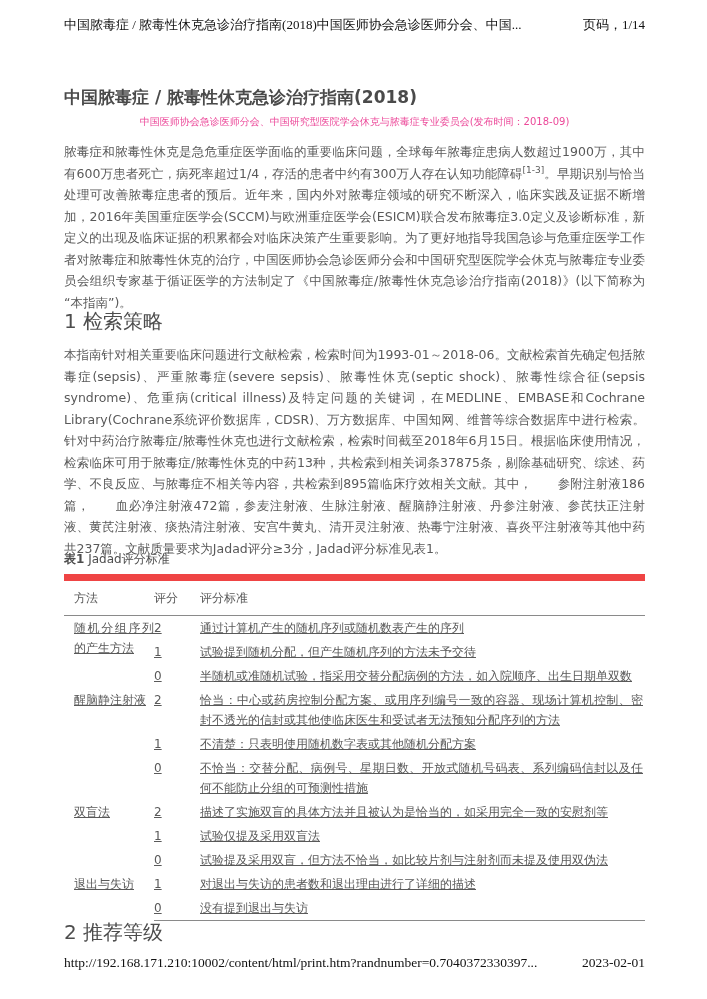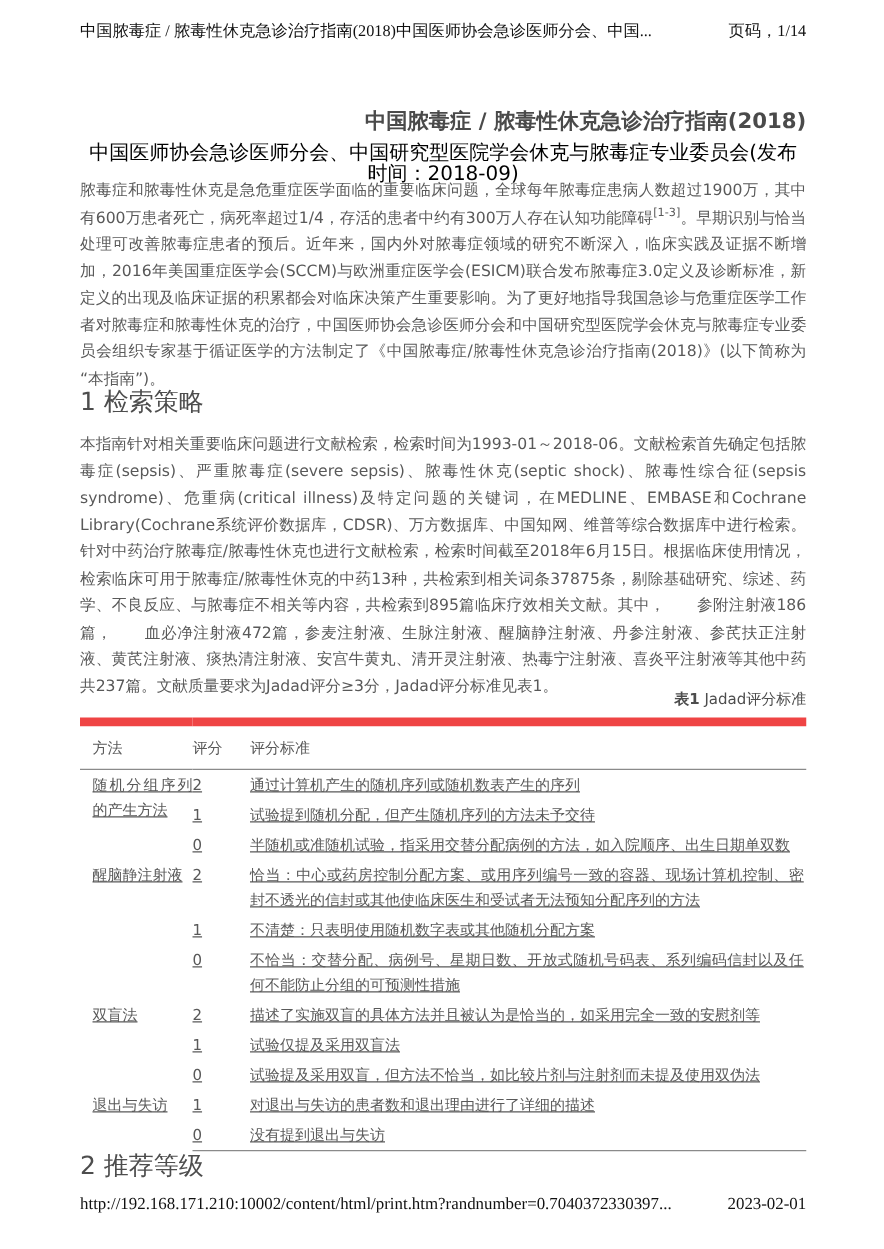--- a/index.html
+++ b/index.html
@@ -19,45 +19,45 @@
     font-size: 13px; color: #111111; white-space: nowrap; gap: 24px;
   }
   .print-footer {
     top: 955px;
     display: flex; justify-content: space-between; align-items: baseline;
     font-family: Liberation Serif, serif;
     font-size: 13.5px; color: #111111; white-space: nowrap;
   }
 
   .doc-title {
-    top: 86px; text-align: right;
+    top: 86px; text-align: left;
     font-size: 17px; font-weight: 600; color: #4a4a4a; line-height: 22px;
   }
   .doc-subtitle {
     top: 113px; text-align: center;
-    font-size: 16px; font-weight: 400; color: #000000; line-height: 17px;
+    font-size: 10px; font-weight: 400; color: #ec4899; line-height: 17px;
   }
 
   .para {
     margin: 0;
     font-size: 12.5px; line-height: 21.5px; color: #595959;
     text-align: justify; text-justify: inter-ideograph;
   }
   #para1 { top: 141px; }
   #para2 { top: 344px; }
   sup.ref { font-size: 9px; line-height: 0; color: #595959; }
 
   .sec-heading {
     margin: 0; font-size: 20px; font-weight: 400; color: #4d4d4d; line-height: 20px;
   }
   #sec1 { top: 311px; }
   #sec2 { top: 922px; }
 
   .table-caption {
-    top: 551px; text-align: right;
+    top: 551px; text-align: left;
     font-size: 12px; color: #4d4d4d; line-height: 17px;
   }
   .table-caption b { font-weight: 700; }
 
   table#jadad-table {
     top: 574px;
     border-collapse: collapse; table-layout: fixed;
     font-size: 12px; color: #595959;
     border-top: 7px solid #ef4444;
   }

